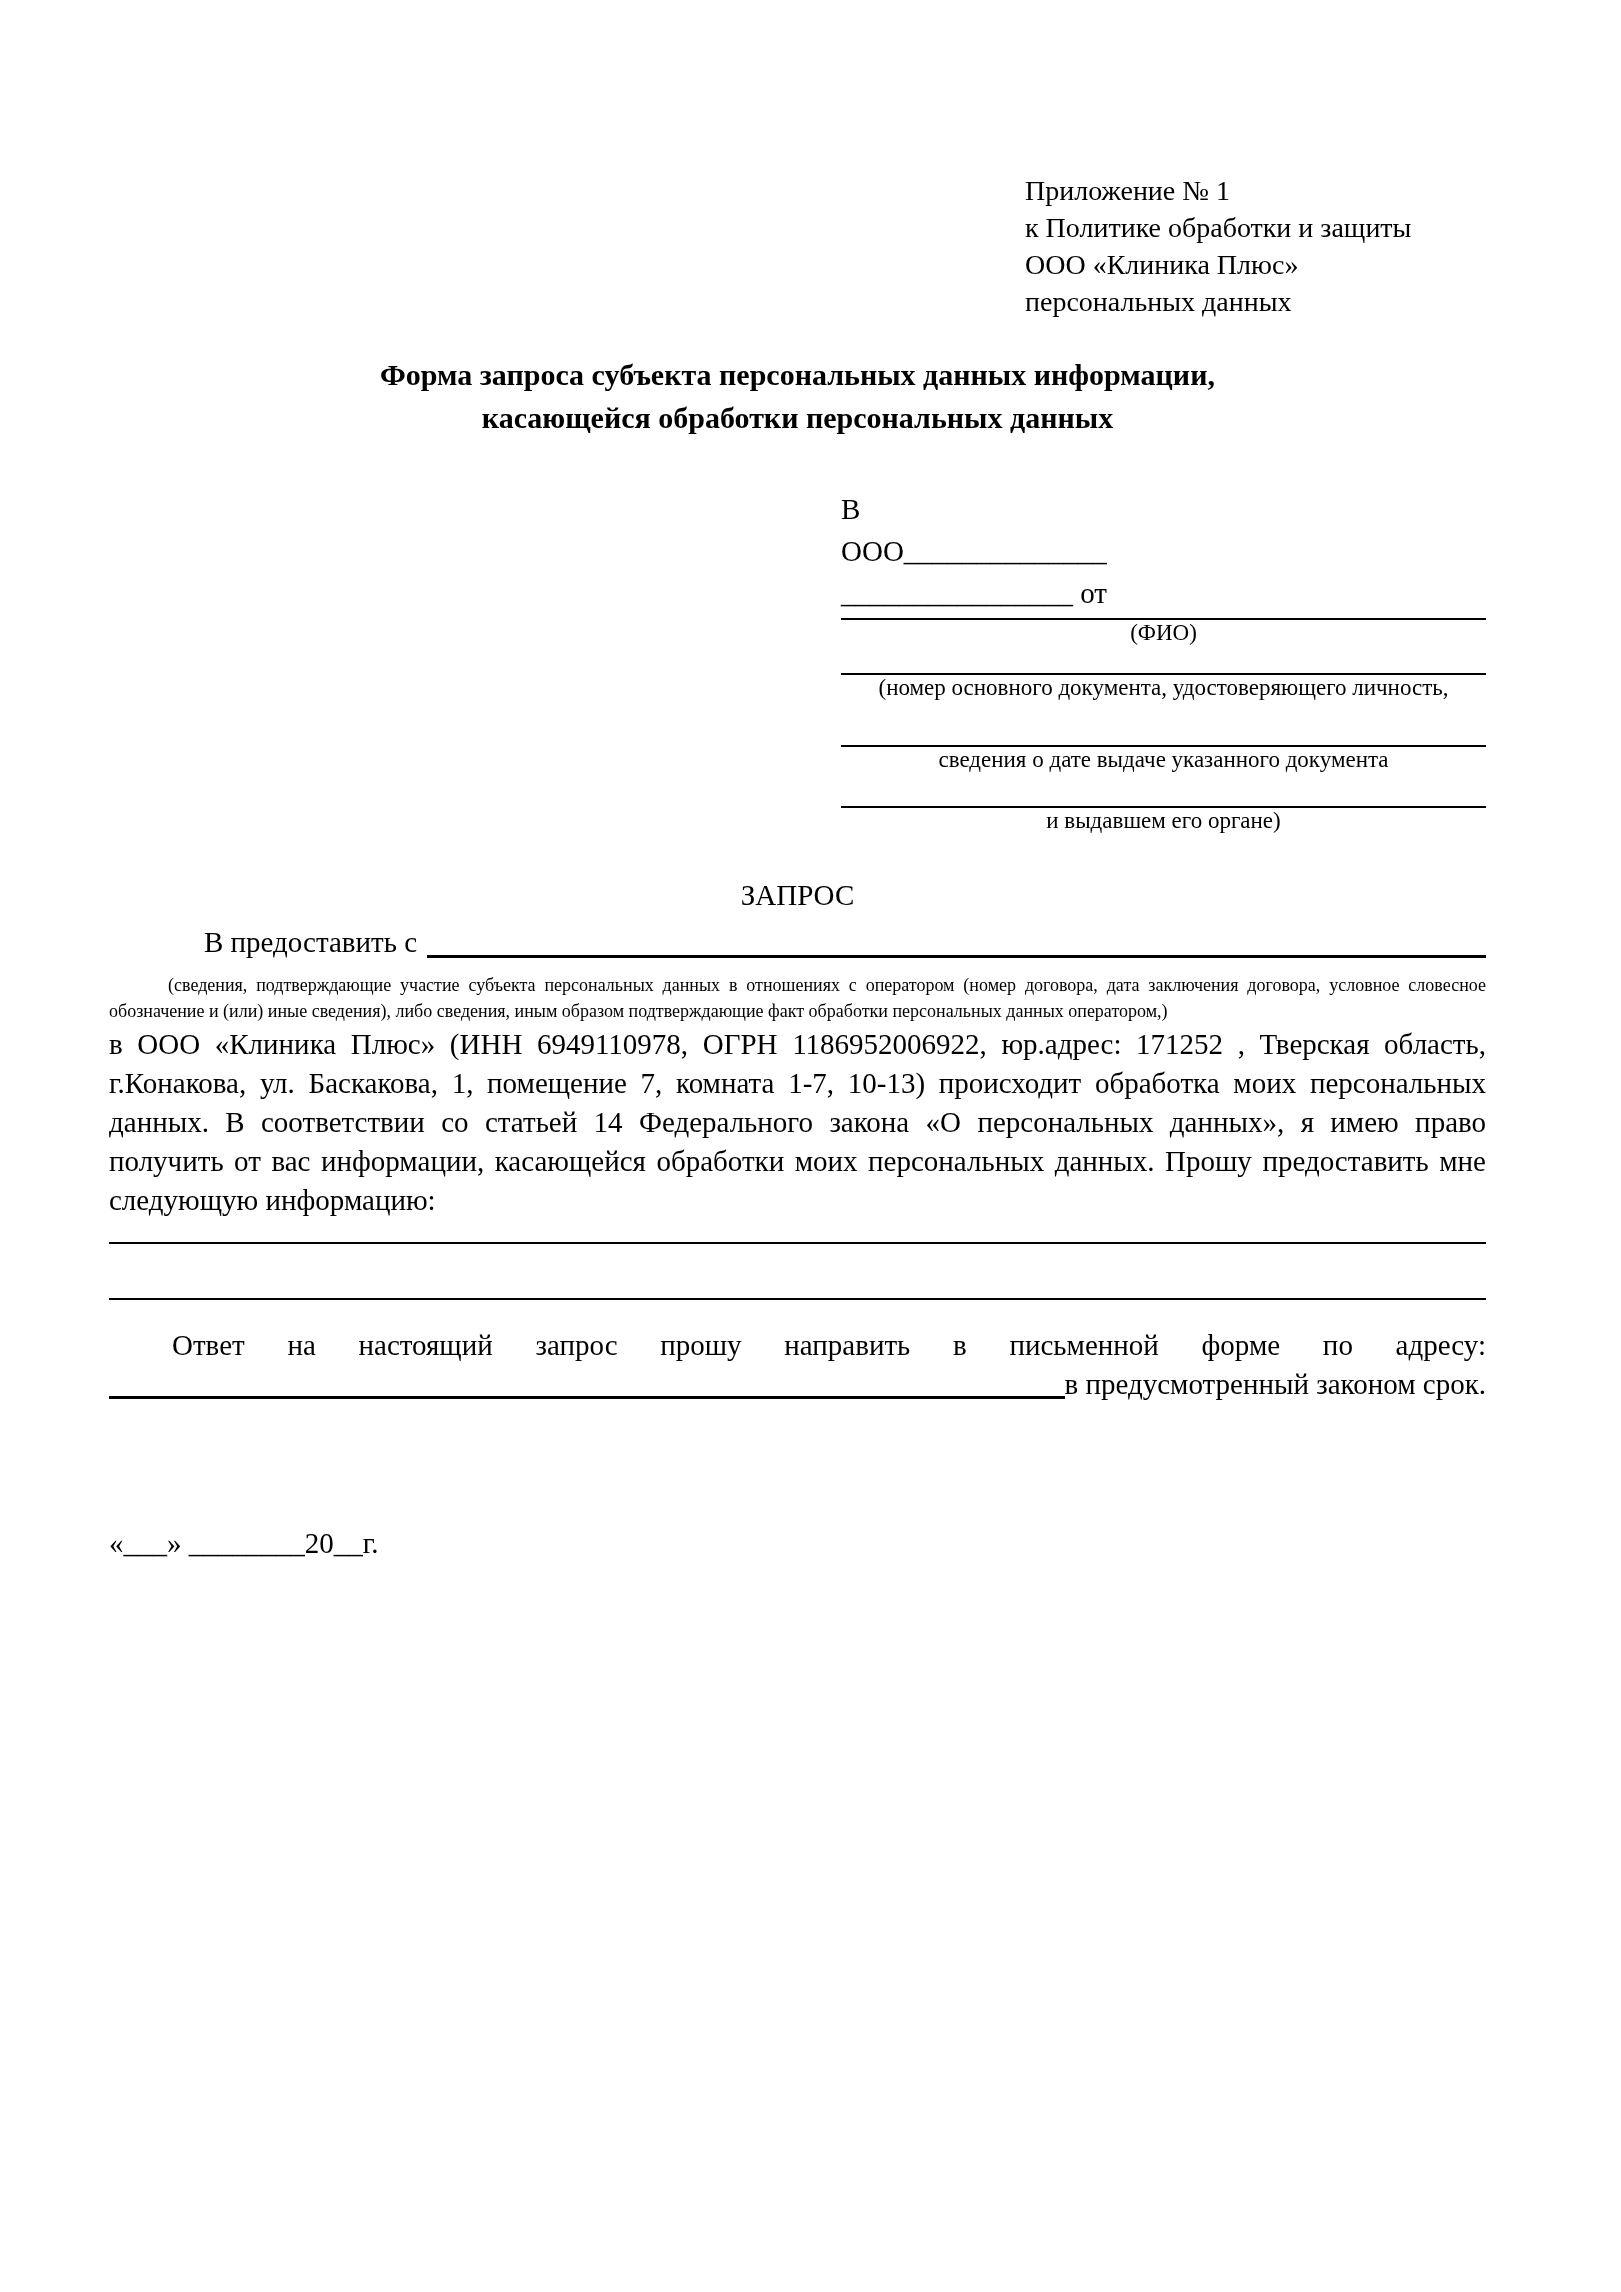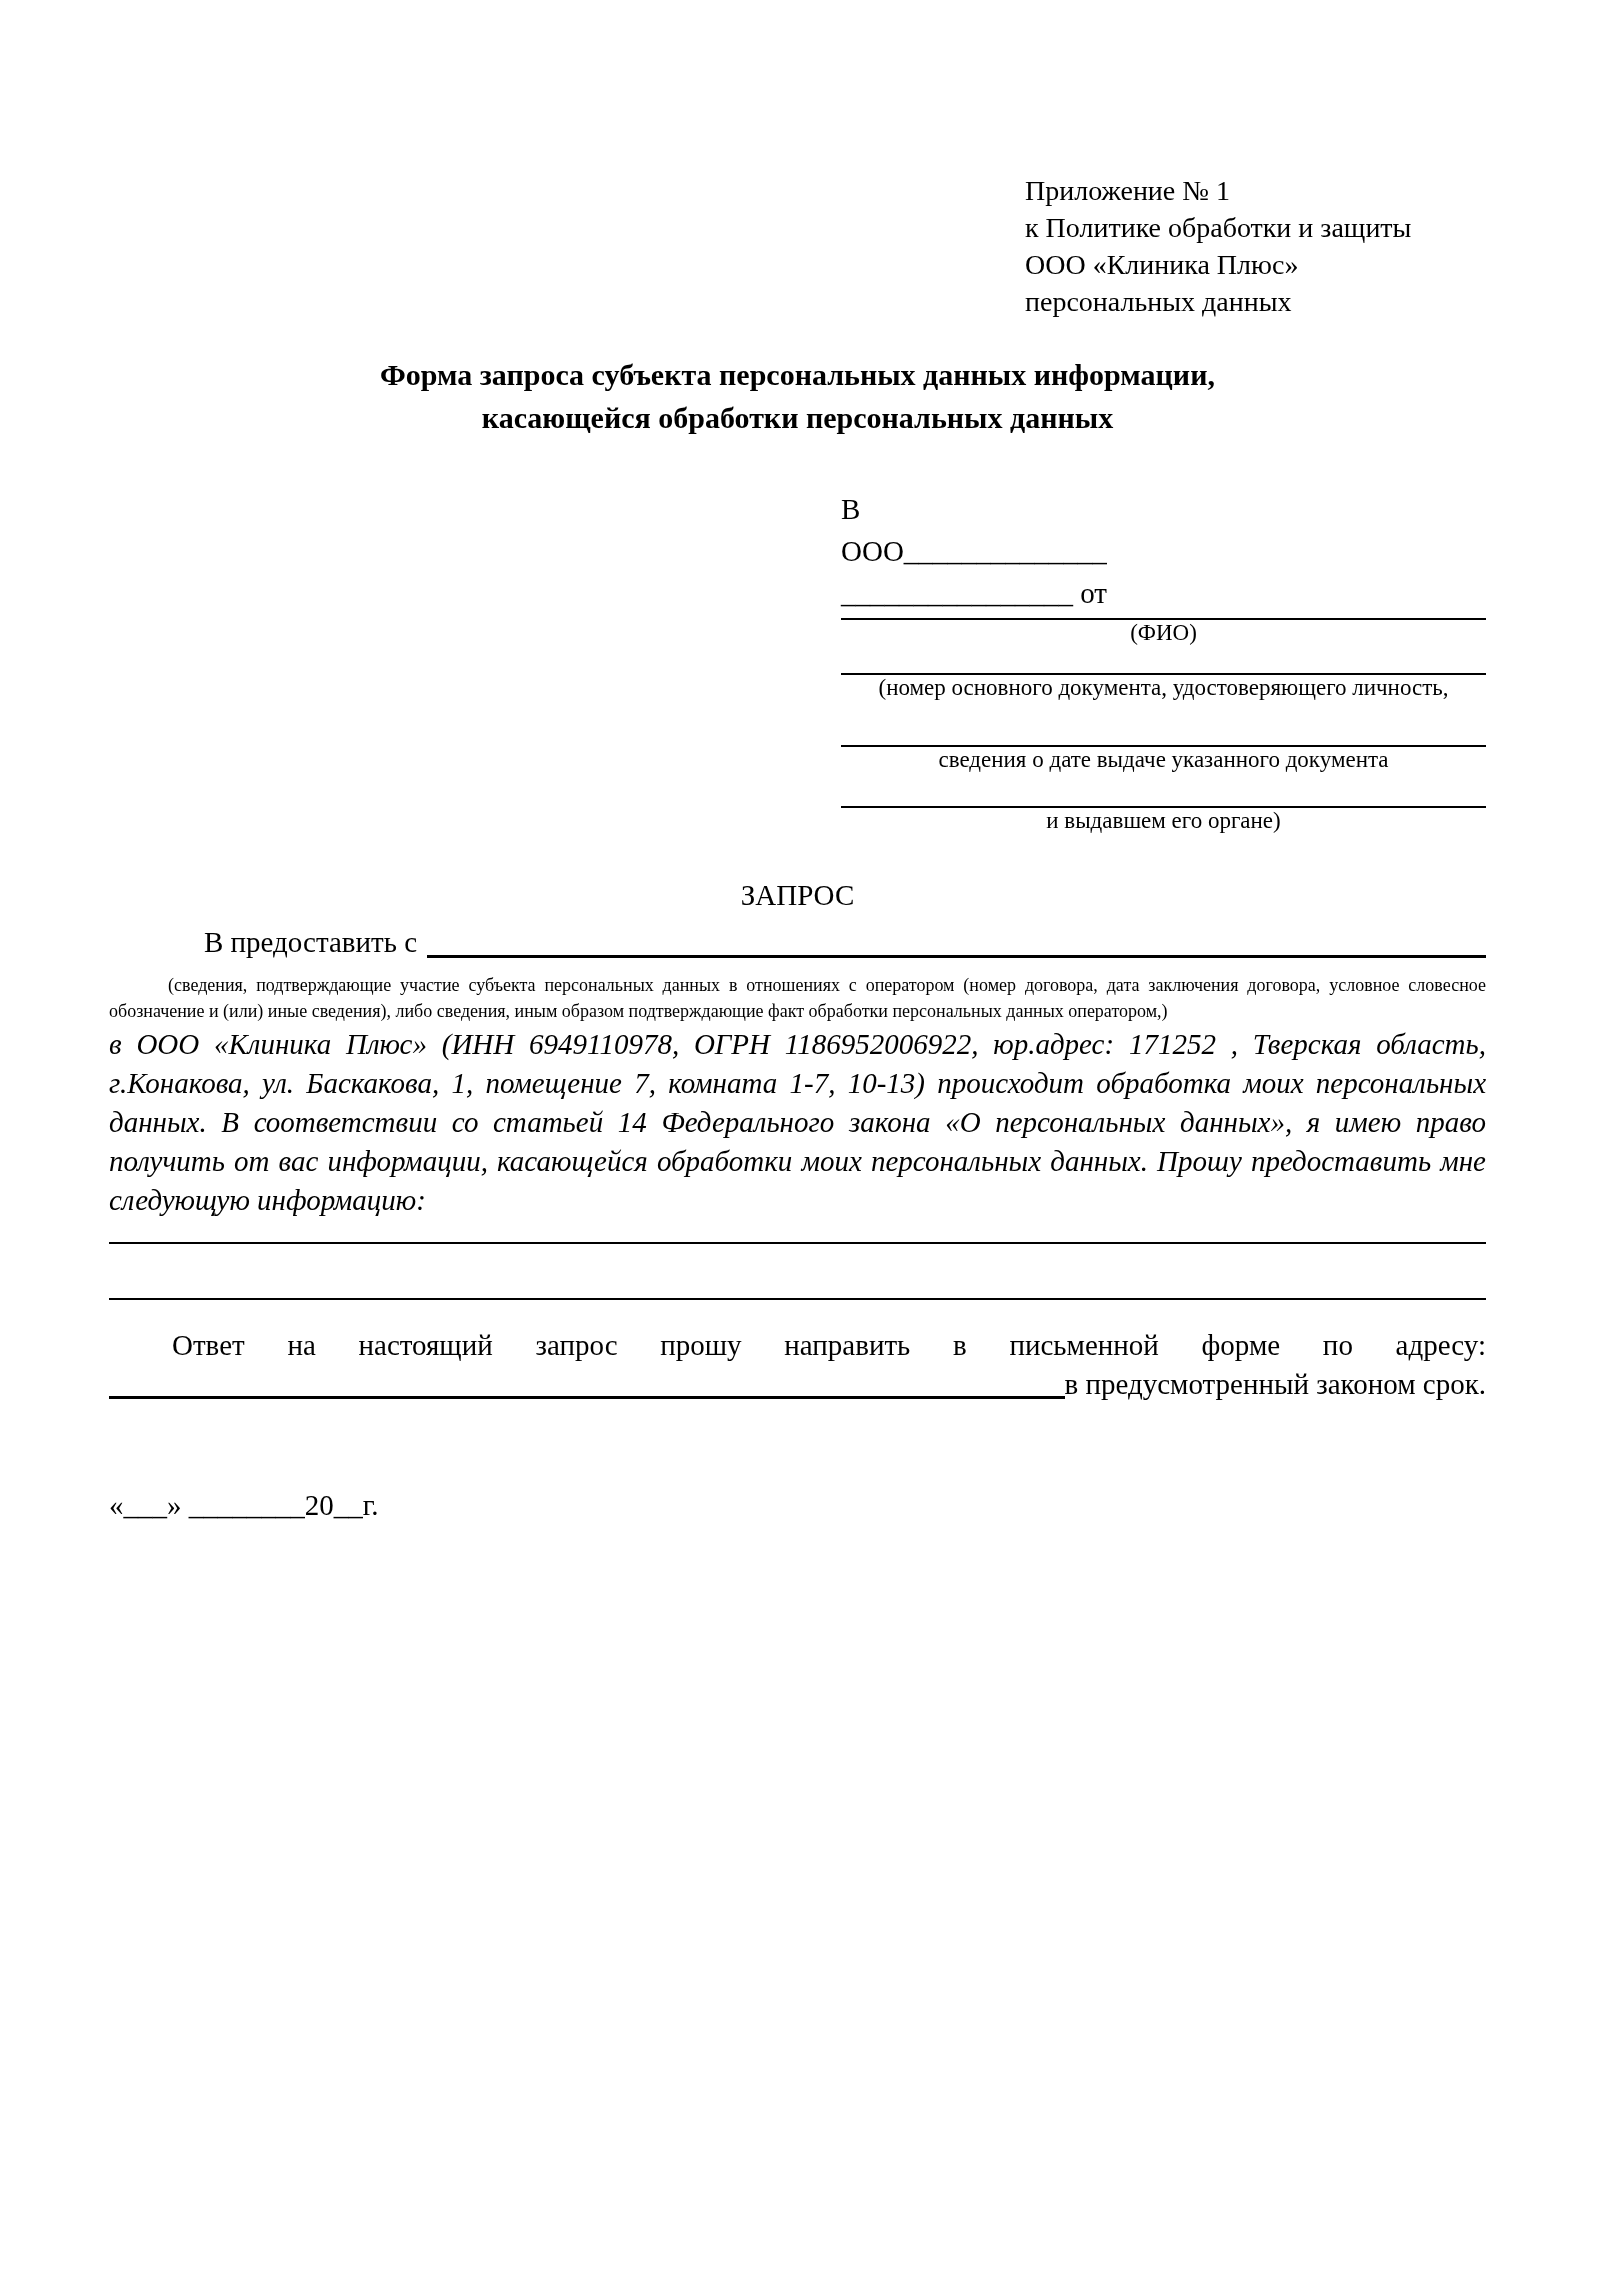--- a/index.html
+++ b/index.html
@@ -82,21 +82,20 @@
   .fine-print {
     margin-top: 9.8px;
     font-size: 18px;
     line-height: 26.5px;
     text-align: justify;
     text-indent: 59px;
   }
   .body-par {
     text-align: justify;
     line-height: 39px;
-    font-style: italic;
   }
 
   
   .blank-a { height: 22.5px; border-bottom: 2.9px solid #000; }
   .blank-b { height: 54px; border-bottom: 2.9px solid #000; }
 
   
   .response-par {
     margin-top: 26px;
     line-height: 39px;
@@ -109,21 +108,21 @@
     line-height: 39px;
   }
   .response-line2 .fill-line { margin-left: 0; margin-bottom: 4.9px; }
   .response-line2 .suffix { white-space: pre; }
 
   
   .sig-row {
     display: flex;
     justify-content: space-between;
     align-items: flex-start;
-    margin-top: 82px;
+    margin-top: 120px;
     line-height: 39px;
   }
   .date-part { white-space: pre; }
   .sig-part { display: flex; align-items: flex-end; }
   .sig-line {
     width: 423px;
     border-bottom: 3.9px solid #000;
     margin-bottom: 5.9px;
   }
 </style>

